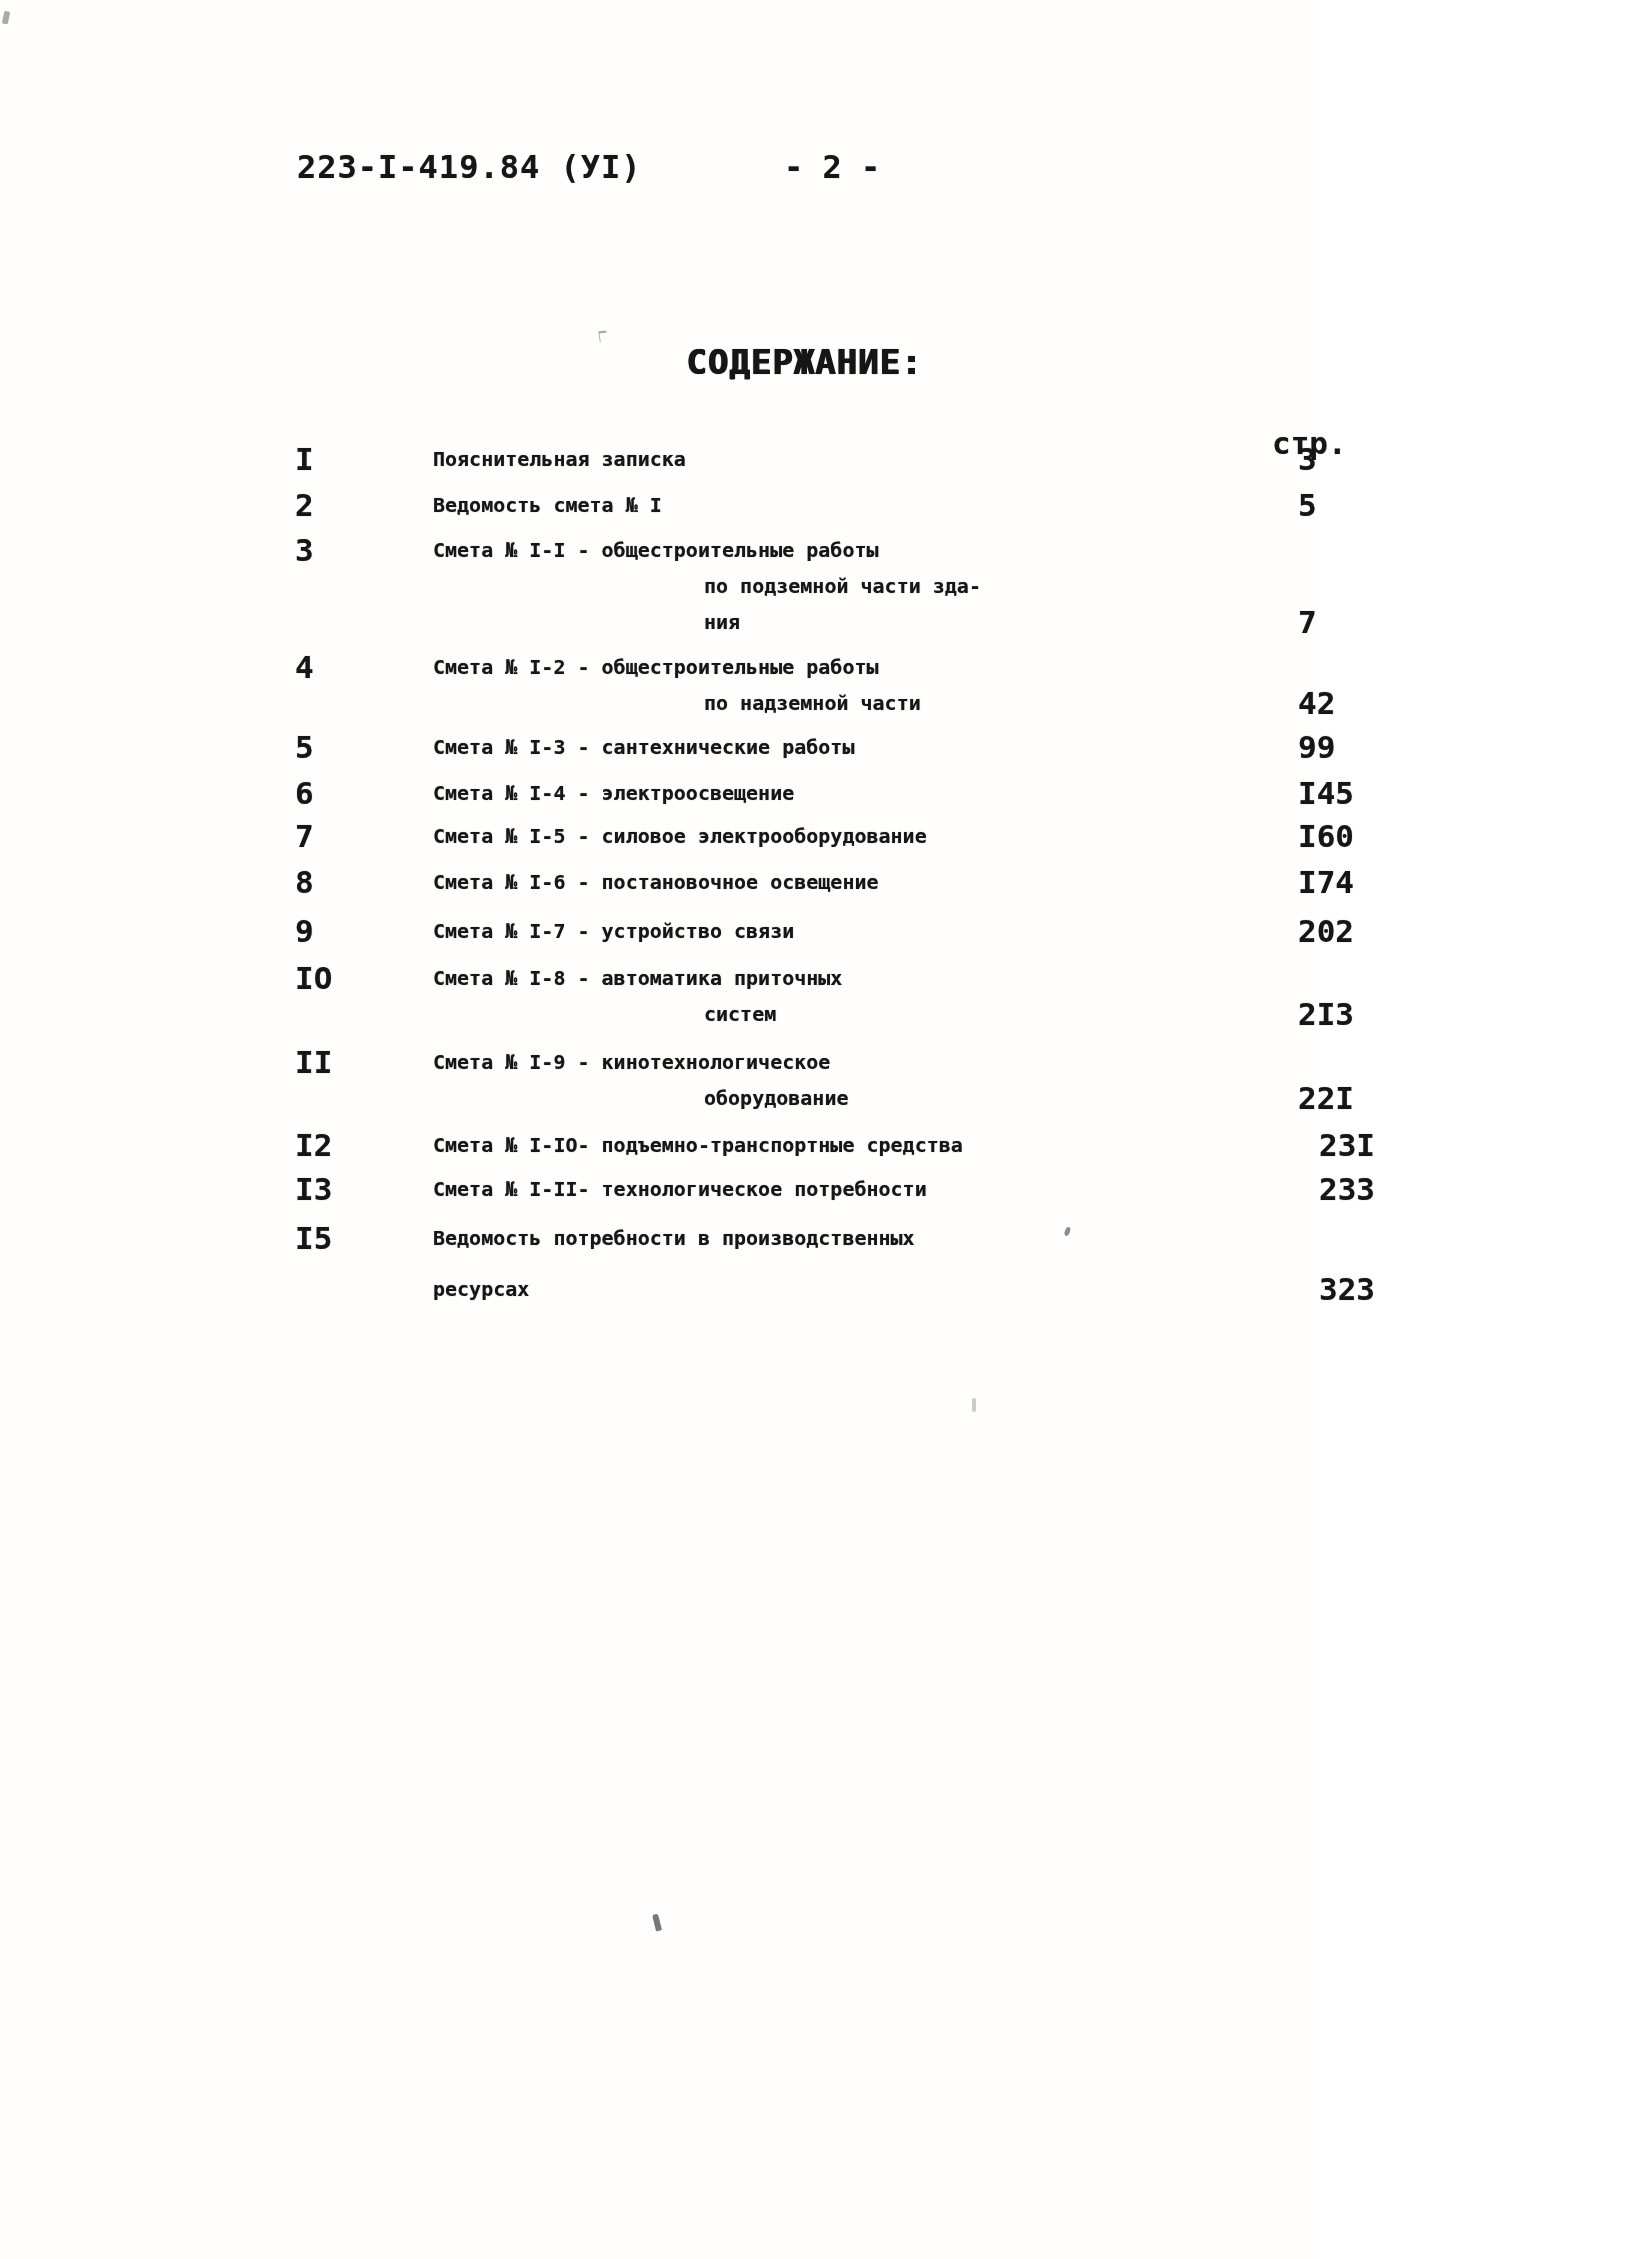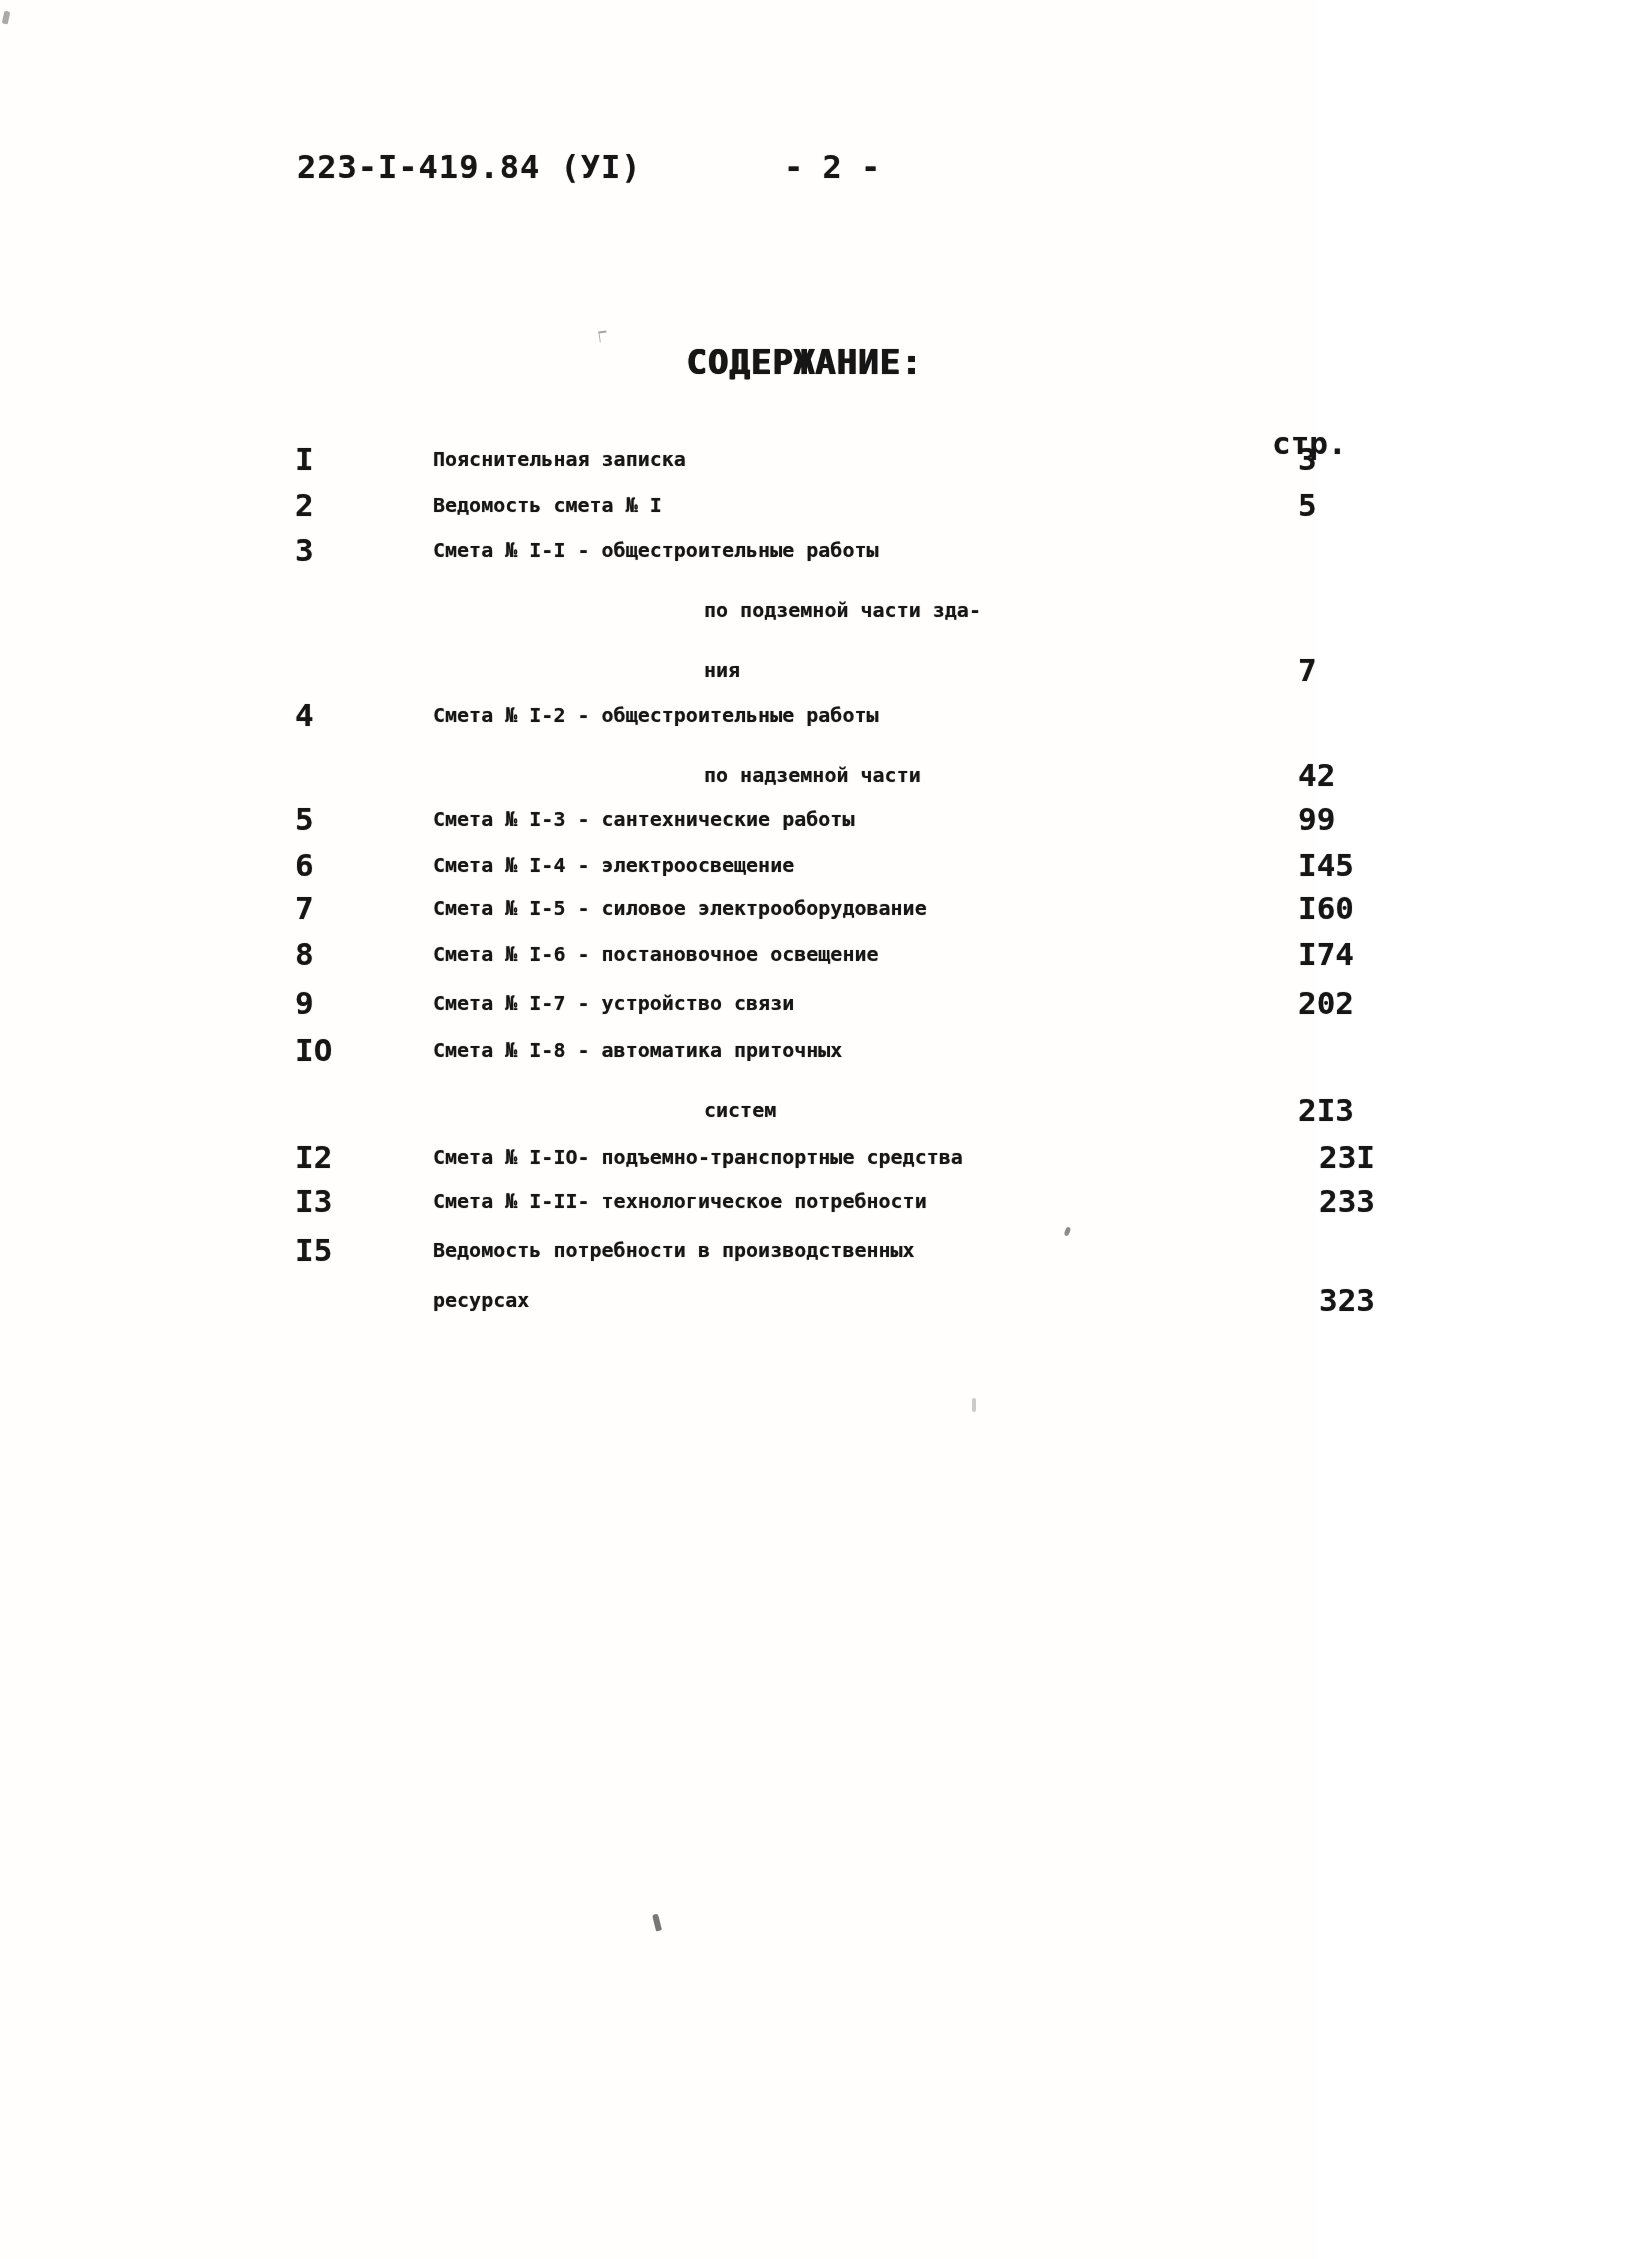--- a/index.html
+++ b/index.html
@@ -46,21 +46,21 @@
   .toc-row:first-child { margin-top: 0; }
   .mt8  { margin-top: 7.6px; }
   .mt9  { margin-top: 8.6px; }
   .mt11 { margin-top: 10.5px; }
   .mt12 { margin-top: 11.4px; }
   .mt13 { margin-top: 12.4px; }
   .mt14 { margin-top: 13.3px; }
   .col-num  { font-size: 31px; line-height: 36px; }
   .col-body { font-size: 20px; line-height: 36px; white-space: nowrap; }
   .col-body .line { height: 36px; }
-  .col-body .cont { padding-left: 271px; margin-top: 24px; }
+  .col-body .cont { padding-left: 271px; }
   .col-body .gap  { margin-top: 14.3px; }
   .col-page {
     font-size: 31px; line-height: 36px;
     align-self: end; padding-left: 33px; white-space: nowrap;
   }
   .col-page.shift { padding-left: 54px; }
 
   .artifact { position: absolute; pointer-events: none; }
   .a1 { left: 2.9px;    top: 11.4px;   width: 5.7px; height: 13.3px; background: #8d8d8d; opacity: .75; transform: rotate(12deg); border-radius: 1.9px; }
   .a2 { left: 599px;  top: 331px;  width: 7.6px; height: 10.5px; border-top: 2.9px solid #8f8f8f; border-left: 1.9px solid #9c9c9c; opacity: .8; transform: rotate(-8deg); }
@@ -158,20 +158,28 @@
 
     <div class="toc-row mt11">
       <div class="col-num">IO</div>
       <div class="col-body">
         <div class="line">Смета № I-8 - автоматика приточных</div>
         <div class="line cont">систем</div>
       </div>
       <div class="col-page">2I3</div>
     </div>
 
+    <div class="toc-row mt13">
+      <div class="col-num">II</div>
+      <div class="col-body">
+        <div class="line">Смета № I-9 - кинотехнологическое</div>
+        <div class="line cont">оборудование</div>
+      </div>
+      <div class="col-page">22I</div>
+    </div>
 
     <div class="toc-row mt12">
       <div class="col-num">I2</div>
       <div class="col-body">
           <div class="line">Смета № I-IO- подъемно-транспортные средства</div>
         </div>
       <div class="col-page shift">23I</div>
     </div>
 
     <div class="toc-row mt8">

